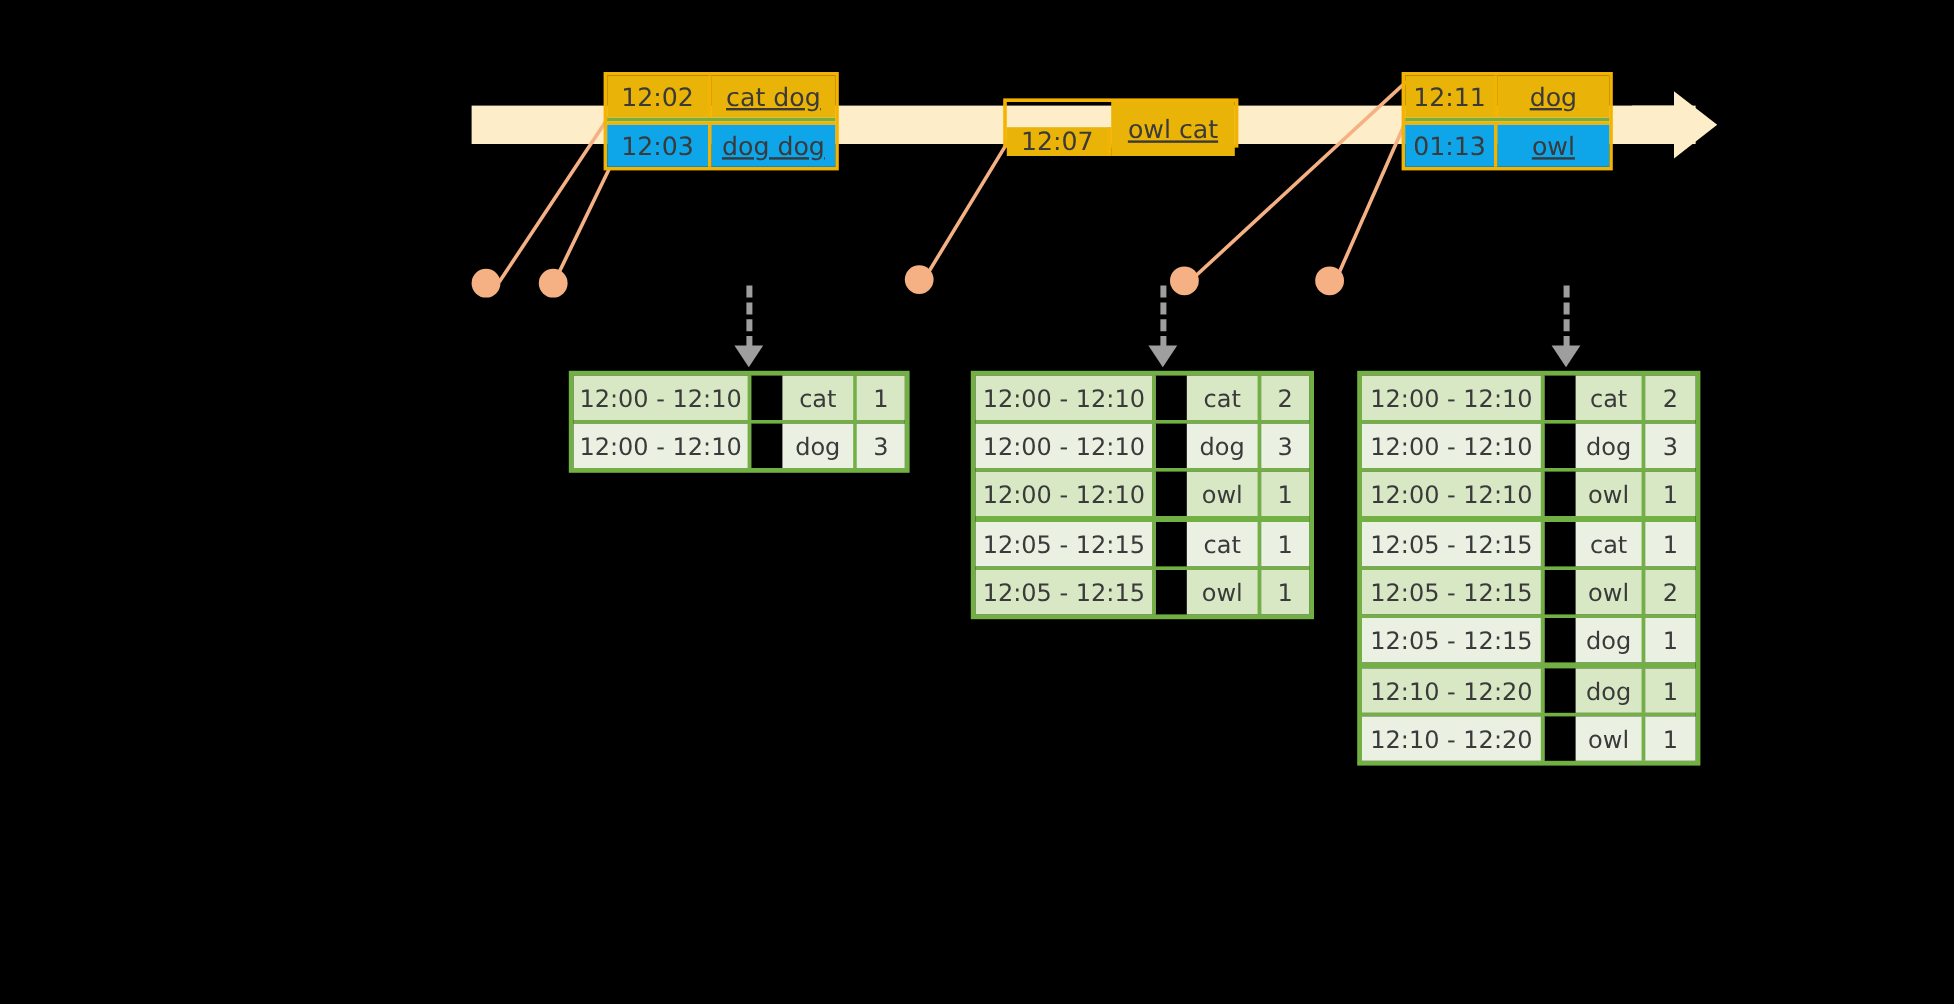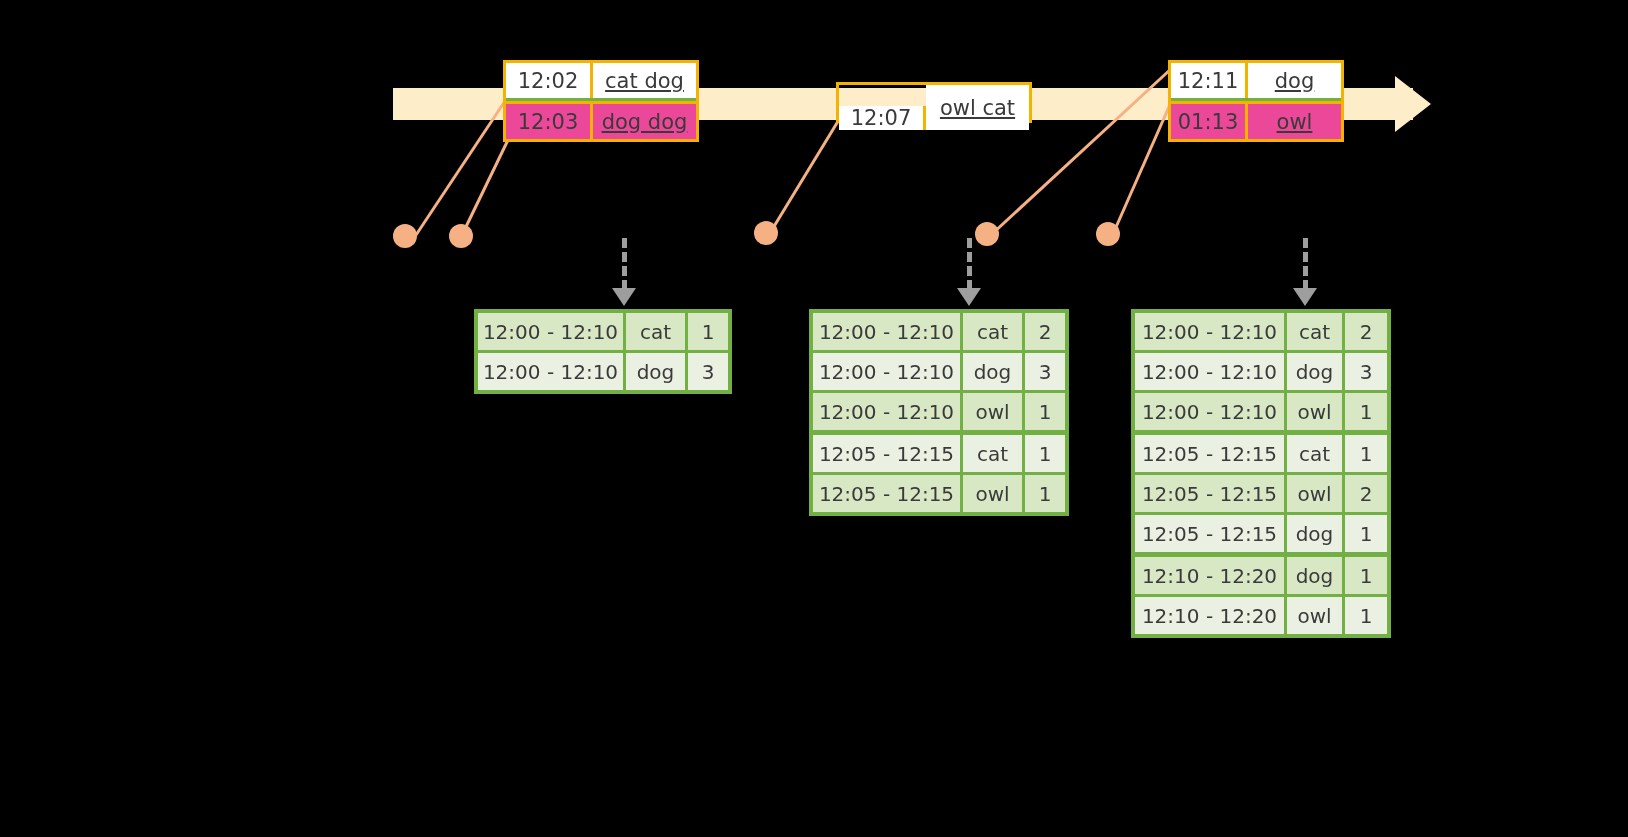--- a/index.html
+++ b/index.html
@@ -33,22 +33,22 @@
     display:flex;flex-direction:column;
   }
   .evt-row{display:flex;flex:1;}
   .evt-row + .evt-row{border-top:3px solid #f5b301;}
   .evt-cell{
     display:flex;align-items:center;justify-content:center;
     font-size:21px;color:#3a3a3a;white-space:nowrap;
   }
   .evt-time{width:86px;border-right:3px solid #f5b301;}
   .evt-val{flex:1;text-decoration:underline;}
-  .shade-a{background:#ffffff;}
-  .shade-b{background:#ec4899;}
+  .shade-a{background:#eab308;}
+  .shade-b{background:#0ea5e9;}
 
   #evt1{left:503px;top:60px;width:196px;height:82px;}
   #evt1 .evt-time{width:84px;}
   #evt2{left:836px;top:82px;width:196px;height:41px;}
   #evt2 .evt-time{width:84px;margin-top:21px;}
   #evt3{left:1168px;top:60px;width:176px;height:82px;}
   #evt3 .evt-time{width:74px;}
 
   
   .dot{
@@ -79,21 +79,21 @@
   }
   .trow{display:flex;}
   .tcell{
     display:flex;align-items:center;justify-content:center;
     font-size:20px;color:#3a3a3a;white-space:nowrap;
     height:37px;box-sizing:border-box;
     border-right:3px solid #72b043;
   }
   .tcell:last-child{border-right:none;}
   .c-win{width:148px;}
-  .c-key{width:62px;}
+  .c-key{width:62px;margin-left:26px;}
   .c-cnt{width:40px;}
   .row-a .tcell{background:#d8e7c4;}
   .row-b .tcell{background:#eaf1e3;}
   .trow{border-bottom:3px solid #72b043;}
   .trow:last-child{border-bottom:none;}
   .grp-end{border-bottom:5px solid #72b043;}
 
   #tbl1{left:474px;top:309px;}
   #tbl2{left:809px;top:309px;}
   #tbl3{left:1131px;top:309px;}

